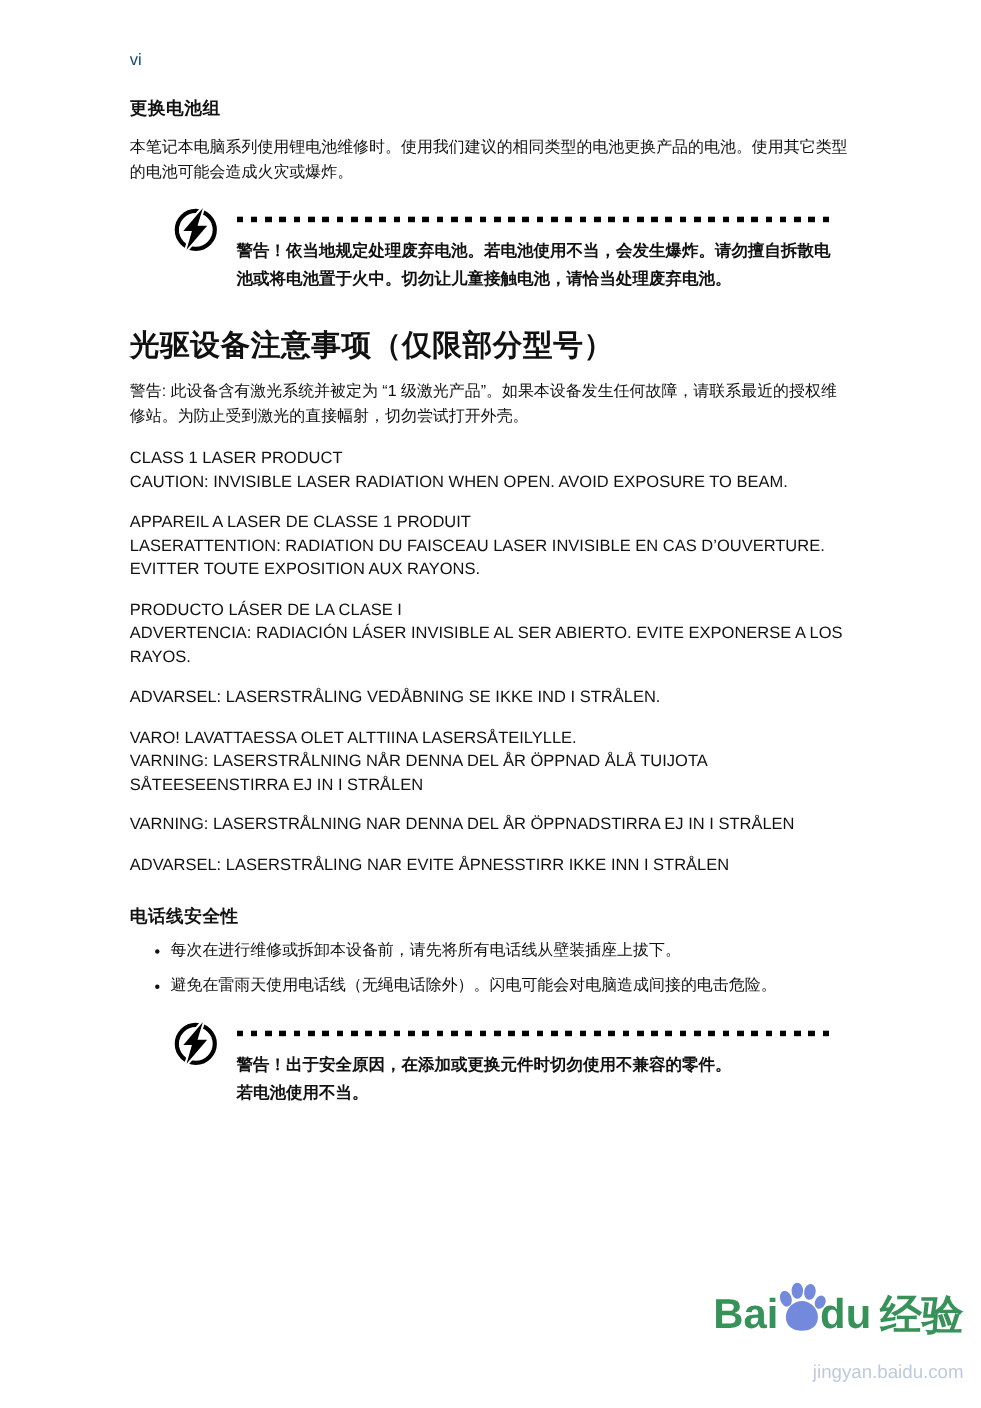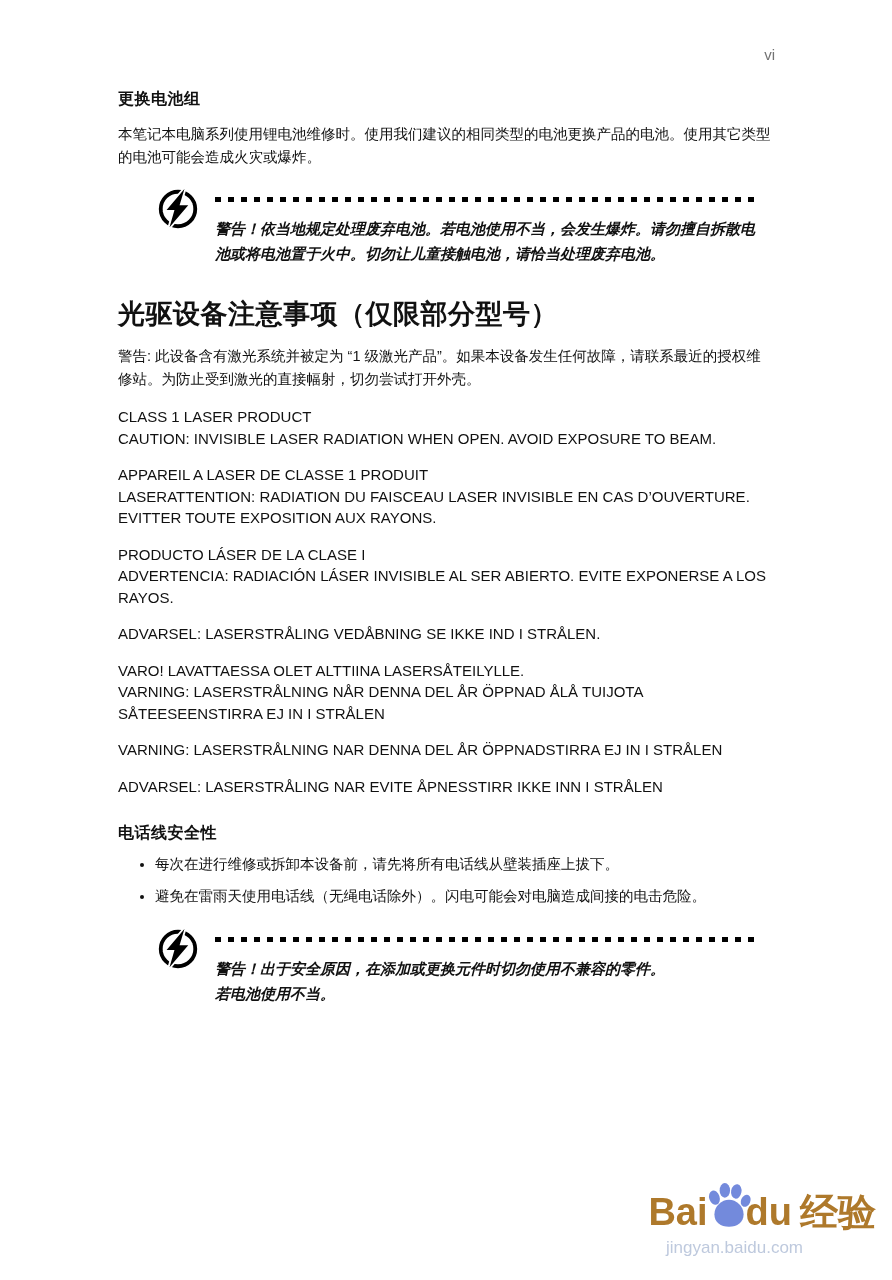--- a/index.html
+++ b/index.html
@@ -11,41 +11,39 @@
     font-family: "Liberation Sans", "DejaVu Sans", sans-serif;
     color: #111111;
   }
   .content {
     position: absolute;
     left: 118px; right: 117px; top: 0;
   }
   .page-num {
     padding-top: 46px;
     font-size: 15px;
-    color: #737373;
-    text-align: right;
+    color: #0c4a6e;
   }
   .h-small {
     margin-top: 26px;
     font-size: 16px;
     font-weight: 700;
     letter-spacing: 0.5px;
   }
   .body {
     margin-top: 13px;
     font-size: 14.5px;
     line-height: 23px;
   }
   .warning-block {
     margin-top: 15px;
     margin-left: 37px;
     display: flex;
     align-items: flex-start;
     gap: 14px;
-    font-style: italic;
   }
   .bolt-icon { width: 46px; height: 48px; flex: 0 0 auto; }
   .warning-col { flex: 1; margin-right: 16px; }
   .dash-rule {
     margin-top: 13px;
     height: 5px;
     background: repeating-linear-gradient(to right, #000 0 6px, transparent 6px 13px);
   }
   .warn-text {
     margin-top: 14px;
@@ -86,27 +84,27 @@
     opacity: 0.85;
   }
   .wm-row {
     display: flex;
     align-items: center;
     justify-content: flex-end;
   }
   .wm-text {
     font-size: 38px;
     font-weight: 700;
-    color: #a16207;
+    color: #15803d;
   }
   .wm-cn { margin-left: 8px; }
   .paw { width: 50px; height: 50px; margin: -14px -8px 0 -4px; opacity: 0.9; }
   .wm-url {
-    margin-top: 0;
-    text-align: left;
+    margin-top: 17px;
+    text-align: right;
     padding-left: 60px;
     font-size: 17px;
     color: #b3c0d8;
   }
 </style>
 </head>
 <body>
 
 <div class="content">
 

